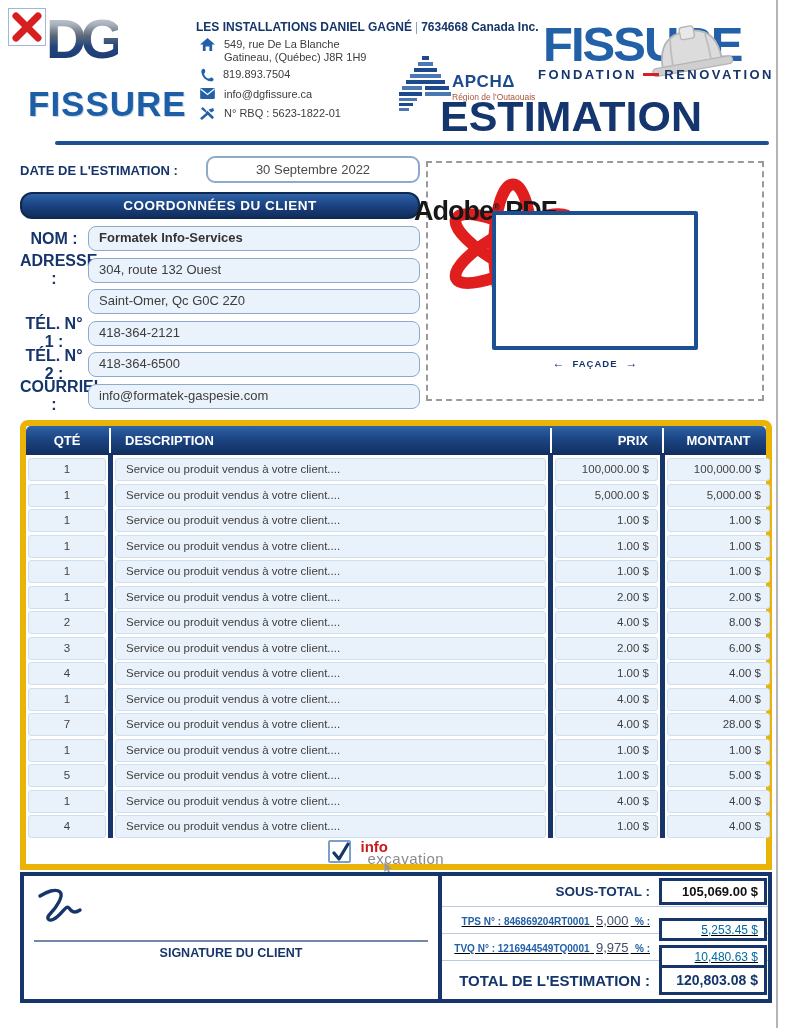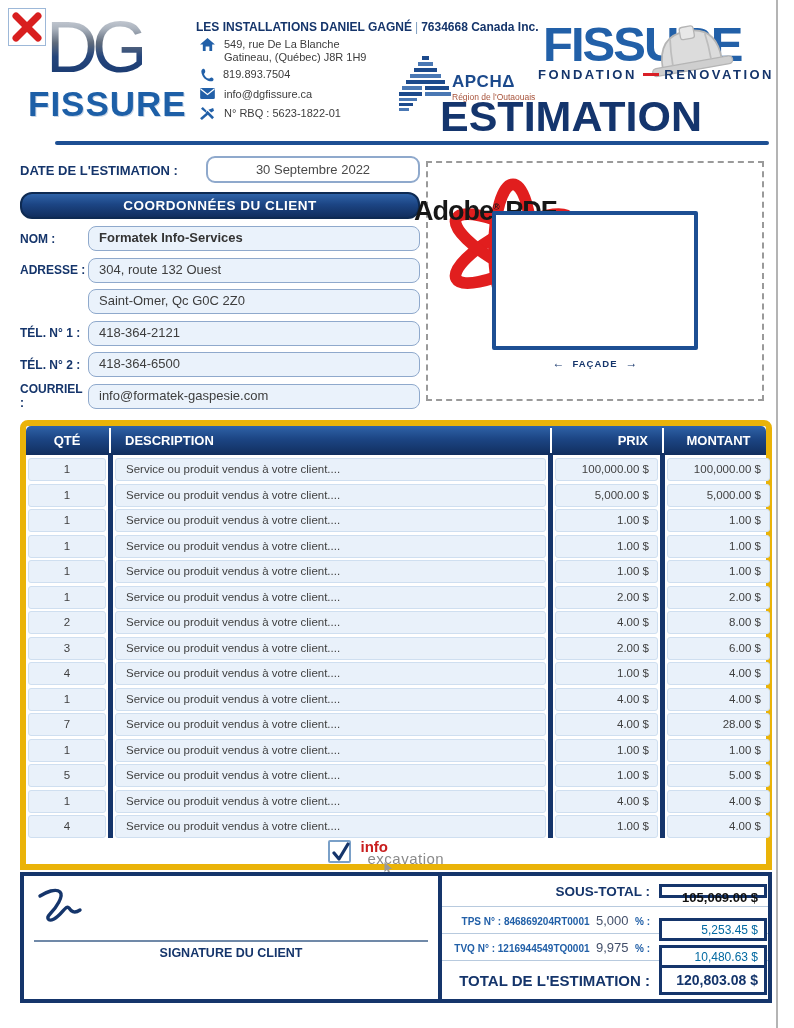--- a/index.html
+++ b/index.html
@@ -3,21 +3,21 @@
 <meta charset="utf-8">
 <style>
   * { margin:0; padding:0; box-sizing:border-box; }
   html,body { background:#fff; }
   body { font-family:"Liberation Sans", sans-serif; }
   .page { position:relative; width:794px; height:1028px; background:#fff; overflow:hidden; }
   .page-edge { position:absolute; left:776px; top:0; width:2px; height:1028px; background:#b4b4b4; }
 
   
   .close-box { position:absolute; left:8px; top:8px; width:38px; height:38px; border:1px solid #9db8d8; background:#fff; }
-  .dg-mono { position:absolute; left:46px; top:6px; font-size:72px; font-weight:normal; letter-spacing:-6px;
+  .dg-mono { position:absolute; left:46px; top:6px; font-size:56px; font-weight:bold; letter-spacing:-6px;
              background:linear-gradient(180deg,#eceef2 0%,#aab2bd 28%,#5f6b7c 45%,#24457c 62%,#15356b 100%);
              -webkit-background-clip:text; background-clip:text; color:transparent; }
   .dg-word { position:absolute; left:28px; top:84px; font-size:35px; font-weight:bold; color:#1d5fa7; letter-spacing:1px;
              text-shadow:1px 1px 0 #c9d6e6; }
   .co-line { position:absolute; left:196px; top:20px; font-size:12px; font-weight:bold; color:#15356b; white-space:nowrap; }
   .co-line .co-sep { color:#7e9ec0; padding:0 3px; font-weight:normal; }
   .c-row { position:absolute; left:200px; display:flex; gap:9px; align-items:flex-start; font-size:11px; color:#3c3c3c; line-height:13px; }
   .c-row svg { flex:0 0 auto; margin-top:0px; }
   .apchq-tri { position:absolute; left:398px; top:52px; }
   .apchq-name { position:absolute; left:452px; top:72px; font-size:17px; font-weight:bold; color:#1c4a8c; letter-spacing:0.5px; }
@@ -32,21 +32,21 @@
 
   
   .date-label { position:absolute; left:20px; top:163px; font-size:13px; font-weight:bold; color:#15356b; }
   .date-box { position:absolute; left:206px; top:156px; width:214px; height:27px; border:2px solid #8fa9cc; border-radius:9px;
               background:#fff; text-align:center; line-height:24px; font-size:13px; color:#4a4a4a; }
   .client-pill { position:absolute; left:20px; top:192px; width:400px; height:27px; border:2px solid #0e2a52; border-radius:12px;
                  background:linear-gradient(180deg,#2f63a8 0%,#1c4584 45%,#112e5e 100%);
                  color:#fff; font-size:13.5px; font-weight:bold; text-align:center; line-height:24px; letter-spacing:0.5px; }
   .fields { position:absolute; left:20px; top:226px; width:400px; }
   .f-row { display:flex; align-items:center; height:25px; margin-bottom:6.5px; }
-  .f-label { width:68px; font-size:12px; font-weight:bold; color:#15356b; }
+  .f-label { width:68px; font-size:16px; font-weight:bold; color:#15356b;text-align:center; }
   .f-box { flex:1; height:25px; border:1.5px solid #8fa9cc; border-radius:8px; background:#eaf2fb;
            font-size:13px; color:#3d3d3d; line-height:22px; padding-left:10px; overflow:hidden; }
   .f-row:first-child .f-box { font-weight:bold; color:#333; }
 
   
   .sketch { position:absolute; left:426px; top:161px; width:338px; height:240px; border:2px dashed #9a9a9a; }
   .facade-rect { position:absolute; left:492px; top:211px; width:206px; height:139px; border:4px solid #1d4f93; border-radius:2px; background:#fff; }
   .facade-label { position:absolute; left:492px; top:356px; width:206px; text-align:center; font-size:9.5px; font-weight:bold;
                   color:#15356b; letter-spacing:1px; }
   .facade-label .arr { font-size:12px; letter-spacing:0; padding:0 8px; }
@@ -88,22 +88,22 @@
   .sig-line { position:absolute; left:10px; right:10px; top:64px; height:2px; background:#7089a8; }
   .sig-title { position:absolute; left:0; right:0; top:70px; text-align:center; font-size:12.5px; font-weight:bold; color:#15356b; }
   .sig-note { position:absolute; left:8px; right:8px; top:87px; font-size:10.8px; line-height:13px; color:#2260a8; text-align:justify; }
   .sig-mark { position:absolute; left:12px; top:8px; }
   .tot-rows { flex:1; display:flex; flex-direction:column; }
   .t-row { display:flex; align-items:center; border-bottom:1px solid #b8cade; }
   .t-row:last-child { border-bottom:none; }
   .t-label { flex:1; text-align:right; padding-right:8px; white-space:nowrap; }
   .t-amt { width:108px; border:3px solid #15356b; background:#fff; text-align:right; padding-right:6px; margin:1px 1px; }
   .r-st { height:31px; } .r-st .t-label { font-size:13.5px; font-weight:bold; color:#15356b; }
-  .r-st .t-amt { font-size:13px; font-weight:bold; color:#111; height:14px; line-height:22px; }
-  .r-tax { height:27px; } .r-tax .t-amt { font-size:12px; color:#0369a1; height:23px; line-height:18px;margin-top:20px; }
+  .r-st .t-amt { font-size:13px; font-weight:bold; color:#111; height:27px; line-height:22px; }
+  .r-tax { height:27px;text-decoration:underline; } .r-tax .t-amt { font-size:12px; color:#0369a1; height:23px; line-height:18px;margin-top:20px; }
   .tax-pre { font-size:10px; font-weight:bold; color:#2260a8; }
   .tax-rate { font-size:13px; color:#44506a; padding:0 2px; }
   .tax-suf { font-size:10px; font-weight:bold; color:#2260a8; }
   .r-tot { height:38px; } .r-tot .t-label { font-size:15px; font-weight:bold; color:#15356b; }
   .r-tot .t-amt { font-size:14px; font-weight:bold; color:#15356b; height:30px; line-height:25px; }
 </style>
 </head>
 <body>
 
 <div class="page">

